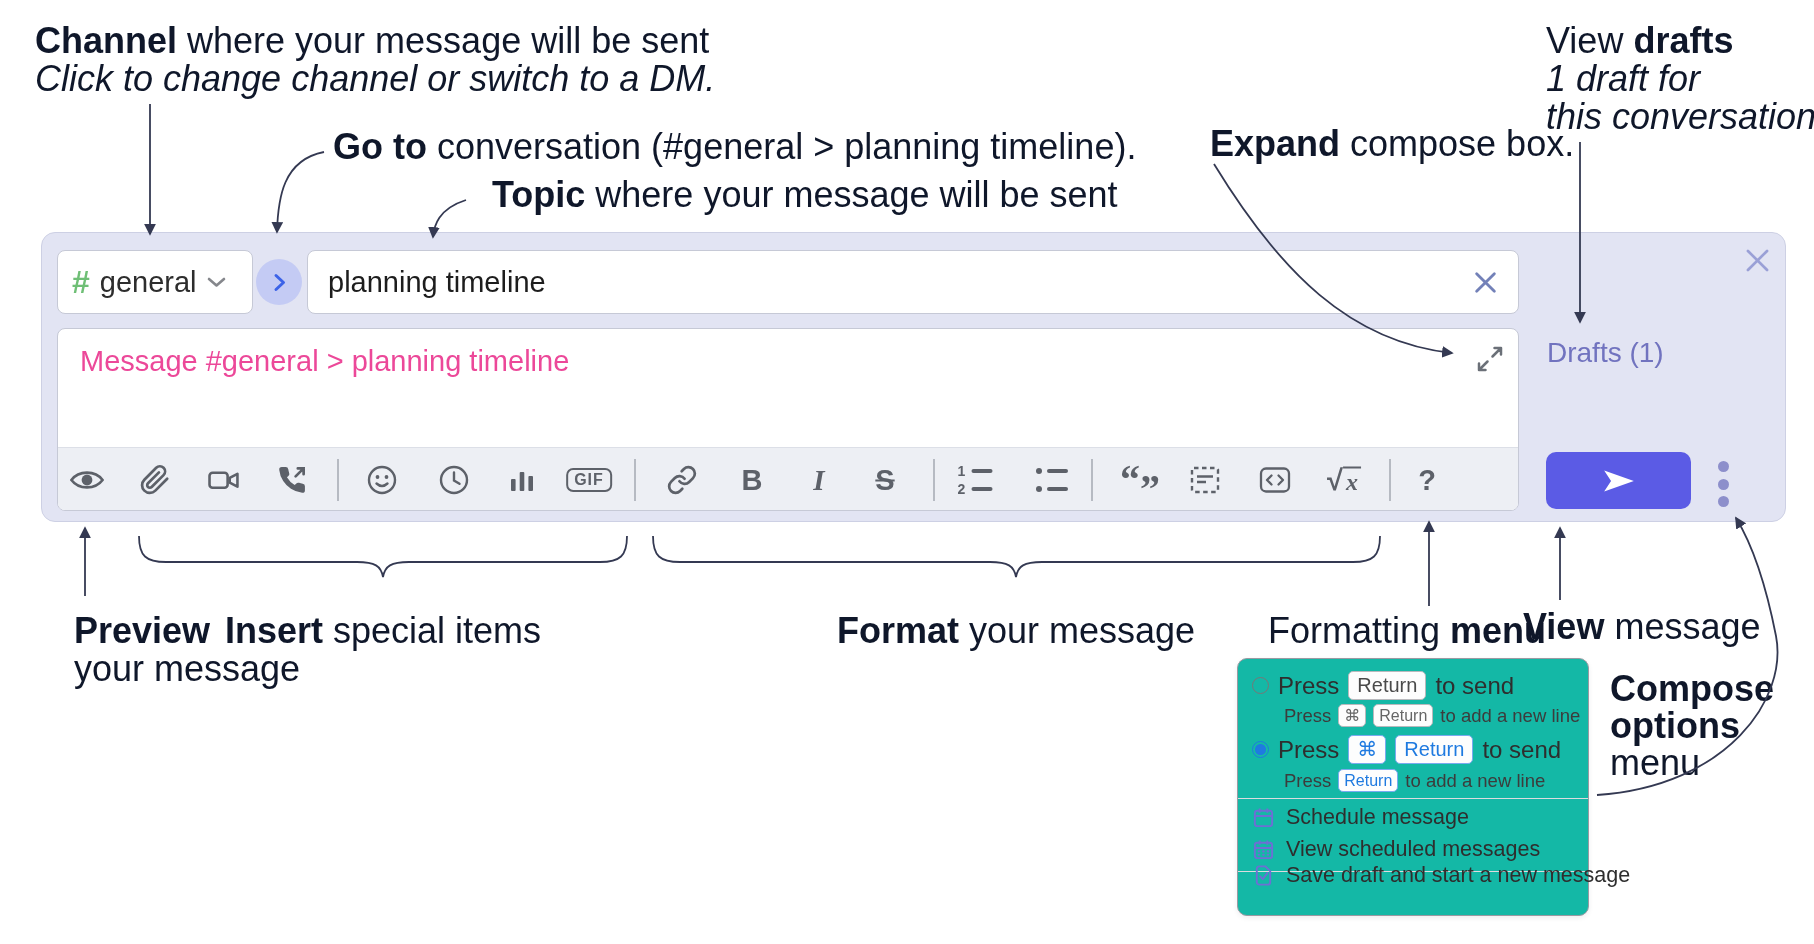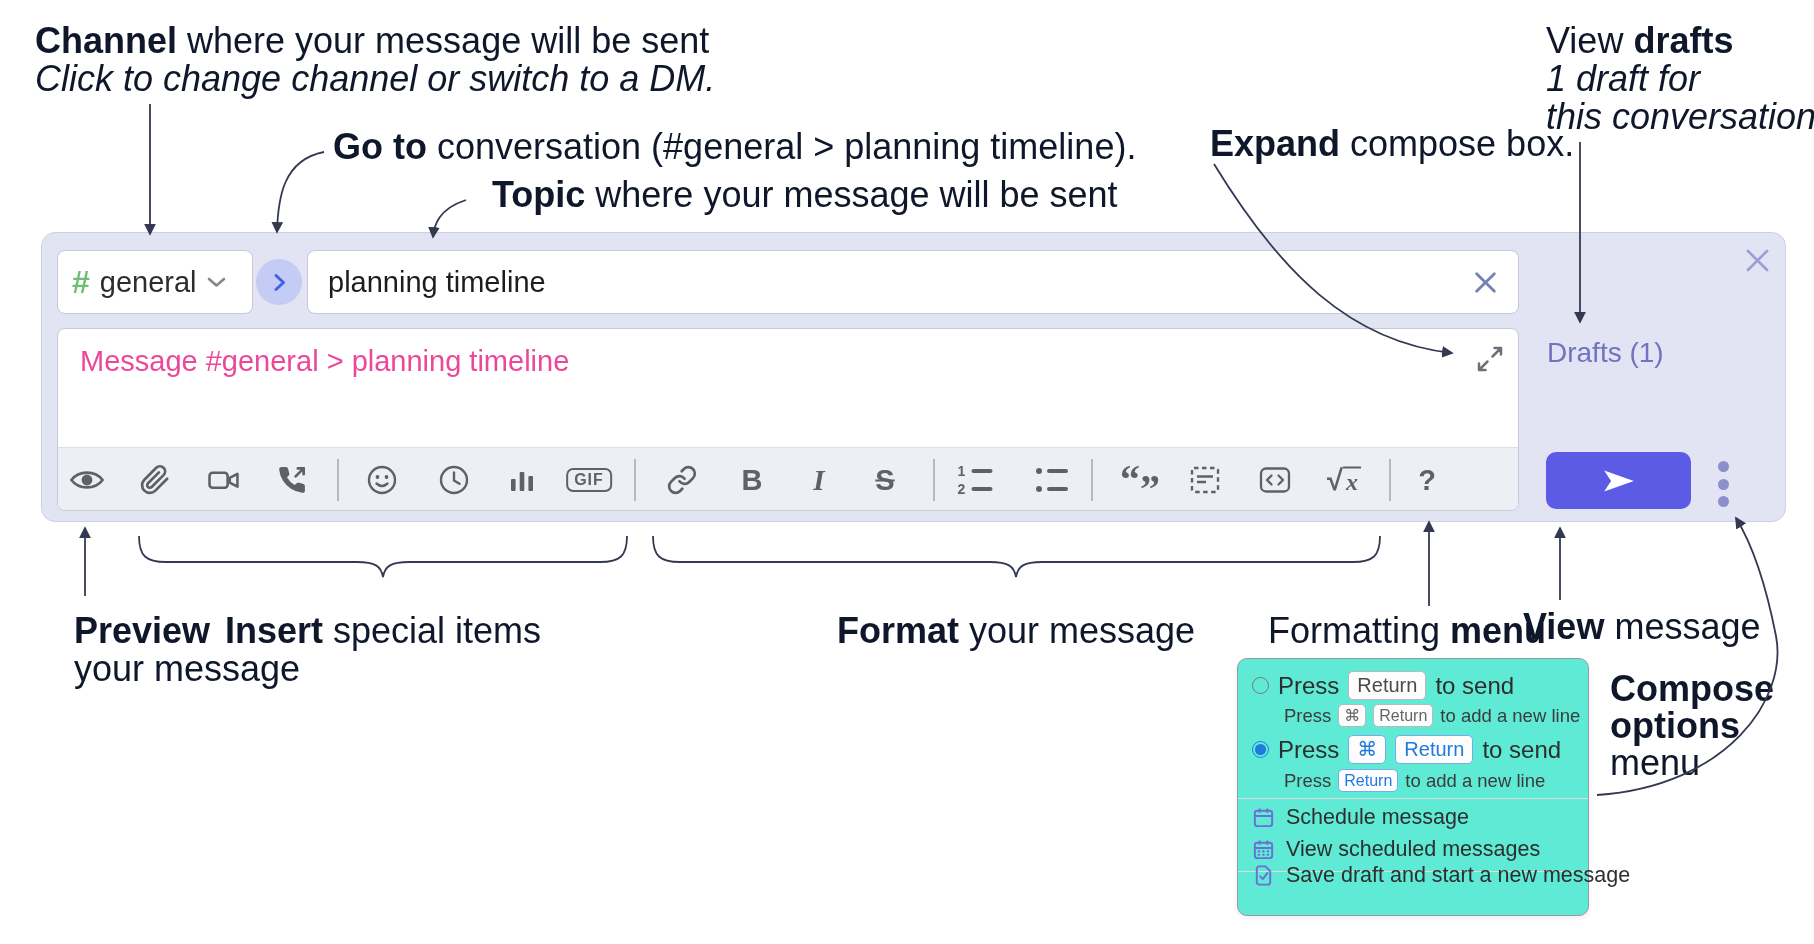--- a/index.html
+++ b/index.html
@@ -47,21 +47,21 @@
   .math-ic{font-size:29px;font-weight:600;color:#5d6169;display:flex;align-items:flex-start;}
   .mx{font-family:"Liberation Serif",serif;font-style:italic;font-size:24px;border-top:2.6px solid #5d6169;
       padding:0 3px;margin-top:3px;}
   .drafts-link{position:absolute;left:1505px;top:104px;font-size:28px;color:#7173bf;cursor:pointer;}
   .sendbtn{position:absolute;left:1504px;top:219px;width:145px;height:57px;background:#5b5be5;border:none;
            border-radius:10px;display:flex;align-items:center;justify-content:center;cursor:pointer;}
   .vellipsis{position:absolute;left:1676px;top:228px;display:flex;flex-direction:column;gap:6.5px;cursor:pointer;}
   .vellipsis span{width:11px;height:11px;border-radius:50%;background:#8d8fcb;}
   .closebtn{position:absolute;left:1702px;top:14px;}
   
-  .menu{position:absolute;left:1237px;top:658px;width:352px;height:258px;background:#5eead4;
+  .menu{position:absolute;left:1237px;top:658px;width:352px;height:258px;background:#14b8a6;
         border:1.6px solid #9a9aa2;border-radius:10px;box-sizing:border-box;z-index:4;
         box-shadow:0 2px 5px rgba(40,40,60,0.08);font-size:24px;color:#2e2e2e;}
   .m-row{position:absolute;left:14px;display:flex;align-items:center;gap:9px;white-space:nowrap;cursor:pointer;}
   .m-sub{position:absolute;left:46px;display:flex;align-items:center;gap:7px;font-size:18.5px;color:#3c3c3c;white-space:nowrap;}
   .radio{width:17px;height:17px;border:1.8px solid #777;border-radius:50%;box-sizing:border-box;flex:0 0 auto;}
   .radio.sel{border-color:#1f7ae0;position:relative;}
   .radio.sel::after{content:"";position:absolute;inset:2.2px;background:#1f7ae0;border-radius:50%;}
   .kbd{border:1.4px solid #b9b9bd;border-radius:5px;background:#fdfdfd;color:#4a4a4a;
        padding:0 8px;font-size:20px;line-height:27px;}
   .kbd.small{font-size:16px;line-height:21px;padding:0 5px;color:#666;}

